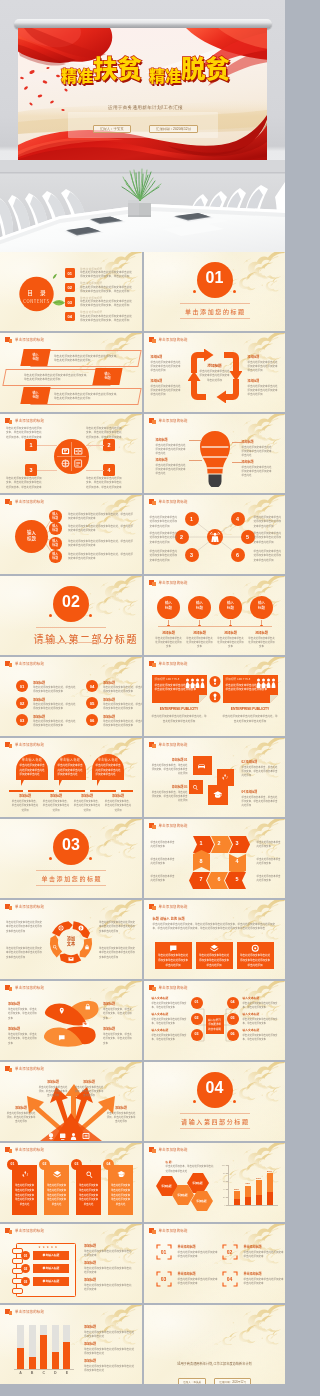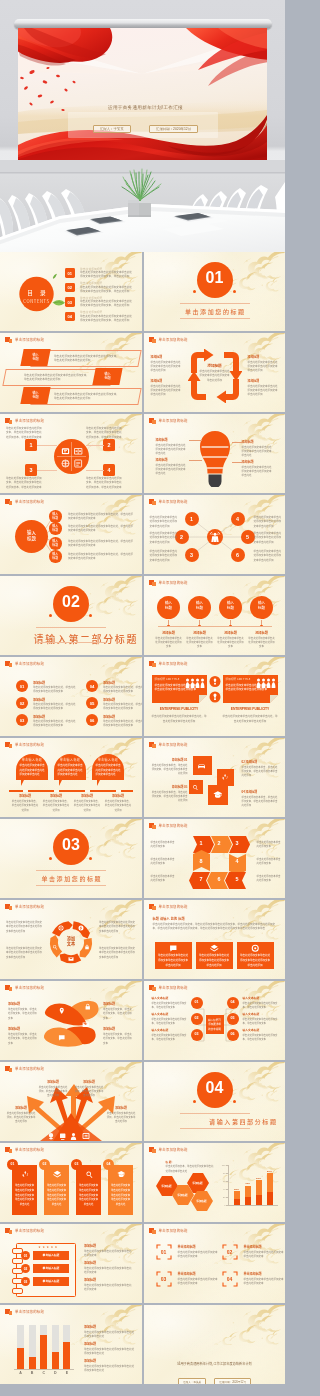--- a/index.html
+++ b/index.html
@@ -173,20 +173,23 @@
           <path d="M-2 118 C28 102 70 98 112 106 C152 114 188 124 218 113 C232 107 242 98 251 84
                    C248 100 238 114 222 122 C192 134 152 124 110 116 C70 108 28 112 -2 128 Z" fill="url(#ribbonB)"></path>
           <path d="M-2 132 C38 118 82 116 124 124 C164 132 198 138 230 132 L251 128 L251 140 L-2 140 Z" fill="#b3100b" opacity=".5"></path>
           <path d="M150 118 C180 126 206 128 228 118 C240 111 247 100 251 90 L251 112 C238 124 210 130 186 128 C172 126 160 124 150 118 Z" fill="#8f0a07" opacity=".35"></path>
           <path d="M-2 124 C30 110 70 106 106 112 C84 112 40 114 -2 130 Z" fill="#ff6a4a" opacity=".35"></path>
         </g>
 
         <rect x="50" y="84" width="150" height="26" rx="1" fill="#ffffff" opacity=".35"></rect>
       </svg>
       <div class="cover-text">
+        <div class="ctitle">
+          <span class="t1">精准</span><span class="t2">扶贫</span><span class="t1 sp">精准</span><span class="t2">脱贫</span>
+        </div>
         <div class="ctag">适用于商务通用新年计划/工作汇报</div>
         <div class="cchips">
           <span class="chip">汇报人：李某某</span>
           <span class="chip">汇报日期：2020年12月</span>
         </div>
       </div>
     </div>
     <div class="screen-bar"></div>
     <div class="cover-photo">
       <svg viewBox="0 0 285 92" width="285" height="92" preserveAspectRatio="none">
@@ -1731,21 +1734,21 @@
 <circle cx="30" cy="8" r=".8"></circle>
               <circle cx="18" cy="16" r=".7"></circle>
               <circle cx="44" cy="30" r=".7"></circle>
 </g>
           </svg>
           <div class="oc" style="left:53px;top:10px;width:36px;height:36px;"></div>
           <div class="txt" style="left:53px;top:17px;font-size:16px;color:#fff;width:36px;text-align:center;font-weight:800;letter-spacing:0px;font-family:&quot;Liberation Sans&quot;,sans-serif;">04</div>
           <div class="oc" style="left:49px;top:38px;width:3.4px;height:3.4px;"></div>
           <div class="oc" style="left:89px;top:38px;width:3.4px;height:3.4px;"></div>
           <div style="position:absolute;left:36px;top:51px;width:70px;height:.6px;background:#f0bc9b;"></div>
-          <div class="txt" style="left:0px;top:55px;font-size:6px;color:#e0703a;width:142px;text-align:center;font-weight:500;letter-spacing:1.6px;text-indent:1.6px;padding-left:28px;">请输入第四部分标题</div>
+          <div class="txt" style="left:0px;top:55px;font-size:6px;color:#e0703a;width:142px;text-align:center;font-weight:500;letter-spacing:1.6px;text-indent:1.6px;">请输入第四部分标题</div>
           <div style="position:absolute;left:36px;top:66px;width:70px;height:.6px;background:#f0bc9b;"></div>
         </div>
       </div>
       <div class="row">
         <div class="slide">
           <div class="paper"></div>
           <svg class="cloud" viewBox="0 0 64 36">
 <defs>
               <linearGradient id="cldg" x1="1" y1="0" x2="0" y2="1">
 <stop offset="0" stop-color="#e7cc89"></stop>

